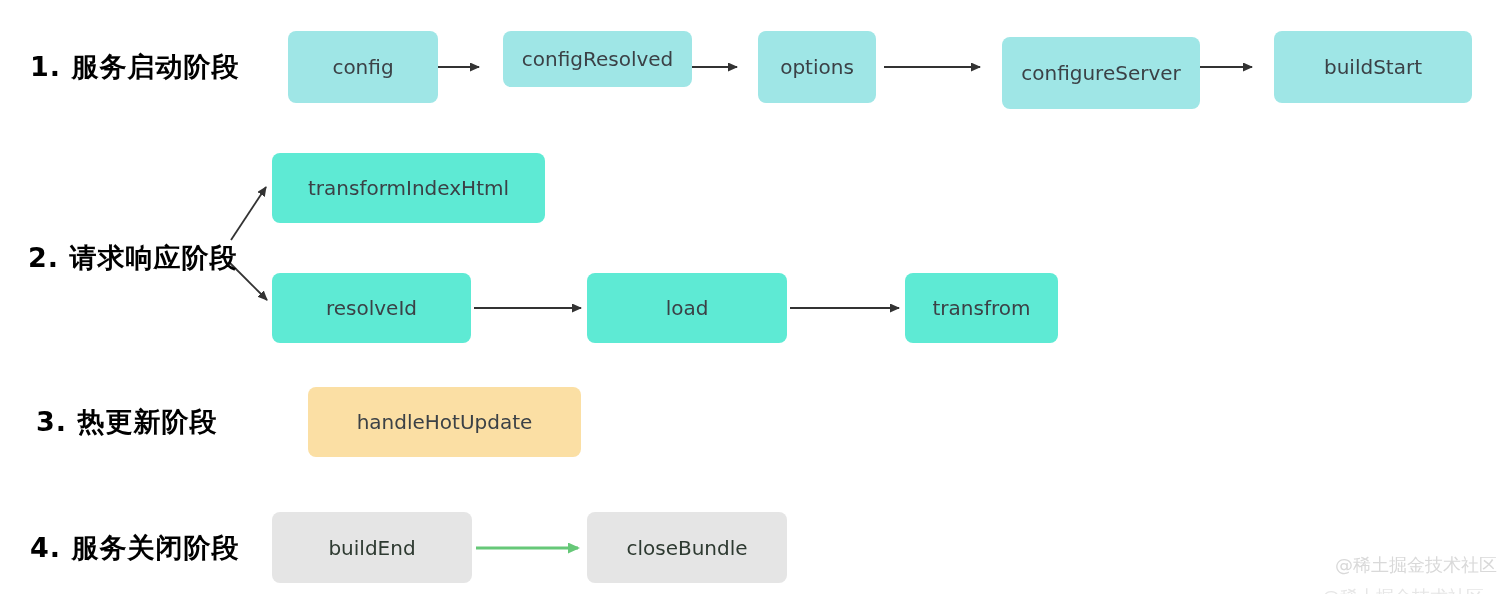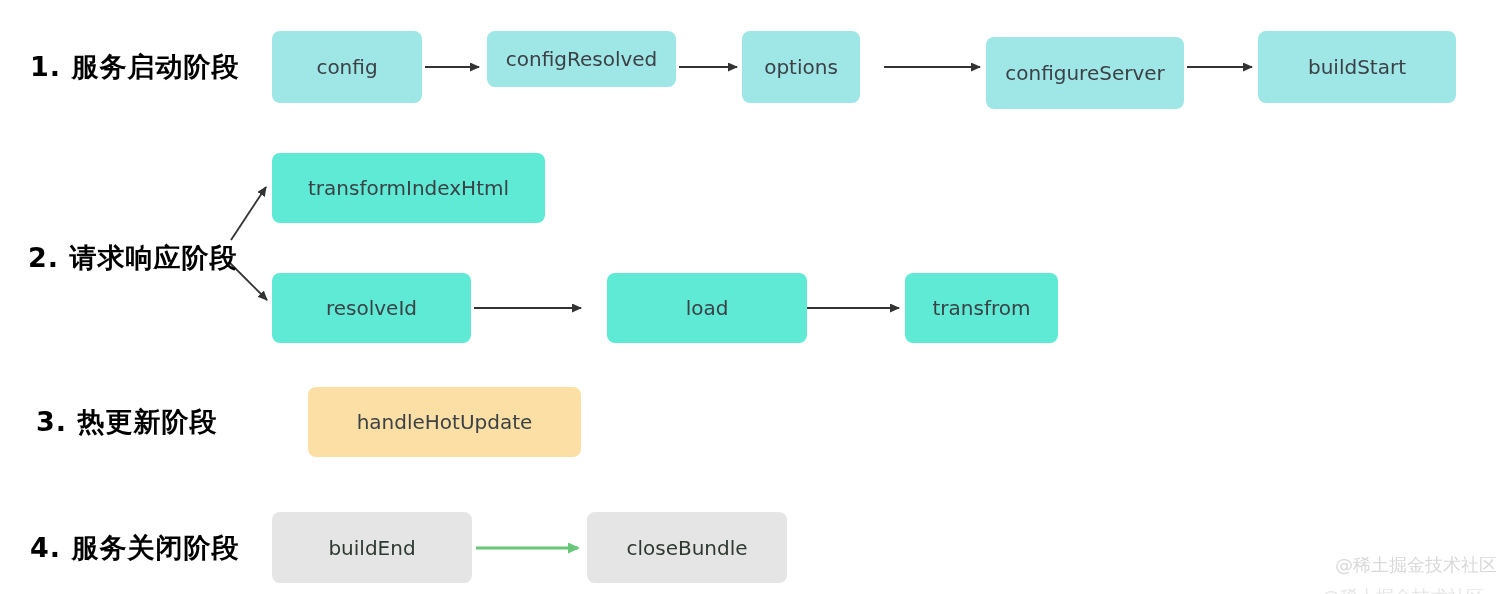--- a/index.html
+++ b/index.html
@@ -29,21 +29,21 @@
   .node {
     position: absolute;
     display: flex;
     align-items: center;
     justify-content: center;
     border-radius: 8px;
     font-size: 20px;
     color: #3b4146;
     white-space: nowrap;
   }
-  .node-startup { background: #9fe6e6; }
+  .node-startup { background: #9fe6e6; margin-left: 16px; }
   .node-request { background: #5eead4; }
   .node-hot     { background: #fbdfa4; }
   .node-close   { background: #e5e5e5; color: #2e3a31; }
   .arrow-line { stroke: #333333; stroke-width: 1.8; }
   .arrow-line-green { stroke: #66c878; stroke-width: 3; }
   .watermark {
     position: absolute;
     font-size: 18px;
     color: #d9d9d9;
     white-space: nowrap;
@@ -80,21 +80,21 @@
   <div class="phase-label" style="left:30px; top:548px;">4. 服务关闭阶段</div>
 
   <div class="node node-startup" style="left:272px; top:31px; width:150px; height:72px;">config</div>
   <div class="node node-startup" style="left:487px; top:31px; width:189px; height:56px;">configResolved</div>
   <div class="node node-startup" style="left:742px; top:31px; width:118px; height:72px;">options</div>
   <div class="node node-startup" style="left:986px; top:37px; width:198px; height:72px;">configureServer</div>
   <div class="node node-startup" style="left:1258px; top:31px; width:198px; height:72px;">buildStart</div>
 
   <div class="node node-request" style="left:272px; top:153px; width:273px; height:70px;">transformIndexHtml</div>
   <div class="node node-request" style="left:272px; top:273px; width:199px; height:70px;">resolveId</div>
-  <div class="node node-request" style="left:587px; top:273px; width:200px; height:70px;margin-left:20px;">load</div>
+  <div class="node node-request" style="left:587px; top:273px; width:200px; height:70px;">load</div>
   <div class="node node-request" style="left:905px; top:273px; width:153px; height:70px;">transfrom</div>
 
   <div class="node node-hot" style="left:272px; top:387px; width:273px; height:70px;margin-left:36px;">handleHotUpdate</div>
 
   <div class="node node-close" style="left:272px; top:512px; width:200px; height:71px;">buildEnd</div>
   <div class="node node-close" style="left:587px; top:512px; width:200px; height:71px;">closeBundle</div>
 
   <div class="watermark" style="right:15px; top:553px;">@稀土掘金技术社区</div>
   <div class="watermark" style="left:1322px; top:585px; color:#e6e6e6;">@稀土掘金技术社区</div>
 

